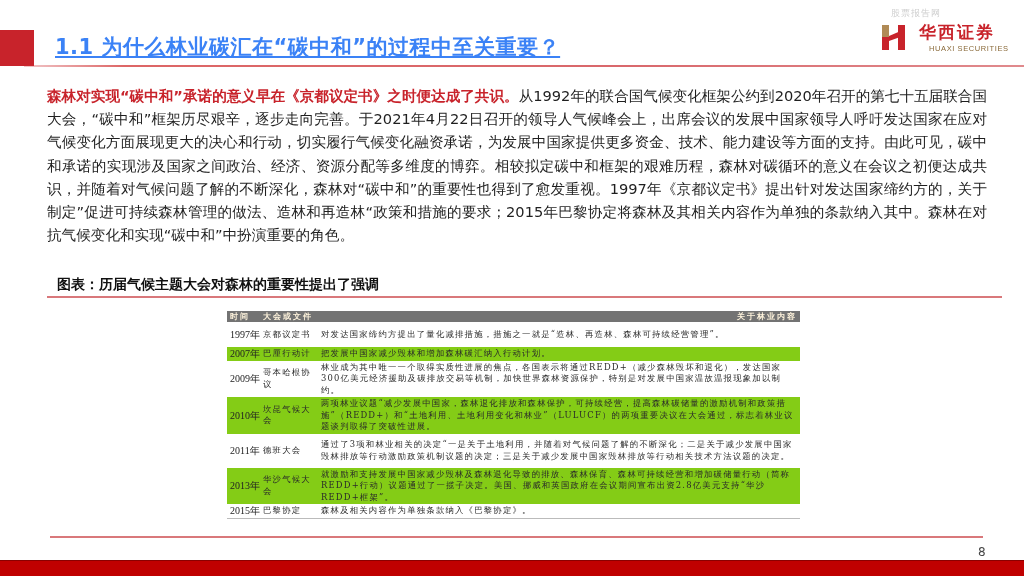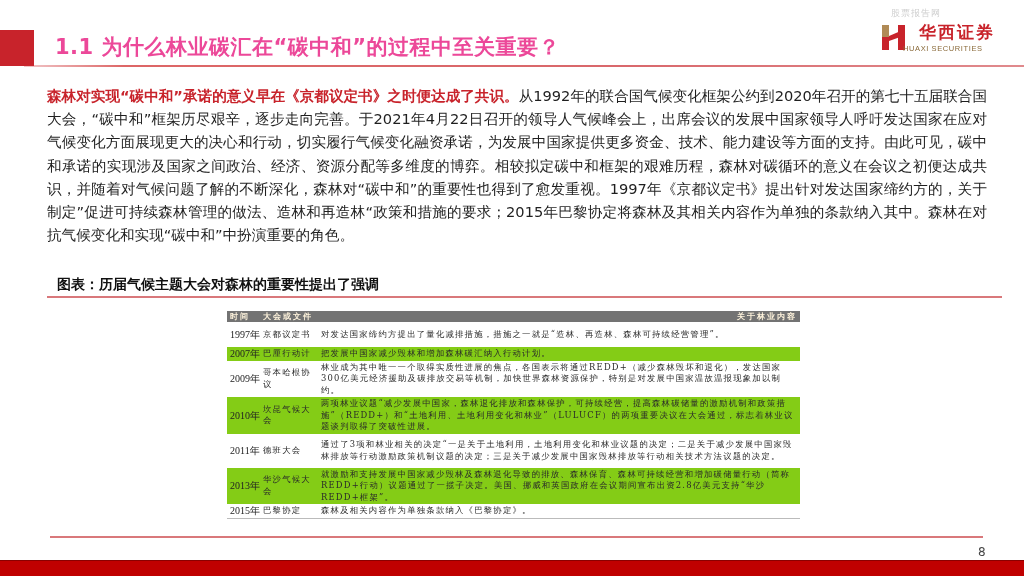--- a/index.html
+++ b/index.html
@@ -4,32 +4,32 @@
 <style>
   html, body { margin:0; padding:0; }
   body {
     width:1024px; height:576px; position:relative; overflow:hidden;
     background:#ffffff;
     font-family:"DejaVu Sans","Liberation Sans",sans-serif;
     color:#1a1a1a;
   }
   .red-block { position:absolute; left:0; top:30px; width:34px; height:36px; background:#c8232b; }
   .title {
-    position:absolute; left:55px; top:33px; font-size:21px; font-weight:bold; color:#ec4899;
-    letter-spacing:0.5px; white-space:nowrap;
+    position:absolute; left:55px; top:33px; font-size:21px; font-weight:bold; color:#3b82f6;
+    letter-spacing:0.5px; white-space:nowrap;text-decoration:underline;
   }
   .title-line {
     position:absolute; left:24px; top:65px; width:1000px; height:2px;
     background:linear-gradient(to right, rgba(200,35,43,0.25) 0%, #d66 10%, #d9686c 60%, #e08a8d 100%);
   }
   .watermark { position:absolute; left:891px; top:7px; font-size:9px; color:#cfcfcf; letter-spacing:1px; }
   .logo { position:absolute; left:881px; top:20px; width:130px; height:36px; }
   .logo-mark { position:absolute; left:0; top:2px; width:30px; height:30px; }
   .logo-cn { position:absolute; left:38px; top:1px; font-size:17px; font-weight:bold; color:#c8232b; letter-spacing:2px; font-family:"DejaVu Serif","Liberation Serif",serif; white-space:nowrap; }
-  .logo-en { position:absolute; left:22px; top:24px; font-size:7.5px; color:#8a6a3a; letter-spacing:0.6px; white-space:nowrap; font-family:"Liberation Sans",sans-serif; }
+  .logo-en { position:absolute; left:48px; top:24px; font-size:7.5px; color:#8a6a3a; letter-spacing:0.6px; white-space:nowrap; font-family:"Liberation Sans",sans-serif; }
 
   .body-text {
     position:absolute; left:47px; top:84px; width:940px;
     font-size:14.6px; line-height:23.2px; color:#1f1f1f; text-align:justify;
   }
   .body-text .lead { color:#c8232b; font-weight:bold; }
 
   .caption {
     position:absolute; left:57px; top:276px; font-size:14px; font-weight:bold; color:#111; white-space:nowrap;
   }
@@ -111,21 +111,21 @@
       <td>林业成为其中唯一一个取得实质性进展的焦点，各国表示将通过REDD+（减少森林毁坏和退化），发达国家300亿美元经济援助及碳排放交易等机制，加快世界森林资源保护，特别是对发展中国家温故温报现象加以制约。</td>
     </tr>
     <tr class="shade" style="height:36px">
       <td class="year">2010年</td>
       <td>坎昆气候大会</td>
       <td>两项林业议题“减少发展中国家，森林退化排放和森林保护，可持续经营，提高森林碳储量的激励机制和政策措施”（REDD+）和“土地利用、土地利用变化和林业”（LULUCF）的两项重要决议在大会通过，标志着林业议题谈判取得了突破性进展。</td>
     </tr>
     <tr class="plain" style="height:34px">
       <td class="year">2011年</td>
       <td>德班大会</td>
-      <td>通过了3项和林业相关的决定“一是关于土地利用，土地利用变化和林业议题的决定；二是关于减少发展中国家毁林排放等行动激励政策机制议题的决定；三是关于减少发展中国家毁林排放等行动相关技术方法议题的决定。</td>
+      <td>通过了3项和林业相关的决定“一是关于土地利用，并随着对气候问题了解的不断深化；二是关于减少发展中国家毁林排放等行动激励政策机制议题的决定；三是关于减少发展中国家毁林排放等行动相关技术方法议题的决定。</td>
     </tr>
     <tr class="shade" style="height:36px">
       <td class="year">2013年</td>
       <td>华沙气候大会</td>
       <td>就激励和支持发展中国家减少毁林及森林退化导致的排放、森林保育、森林可持续经营和增加碳储量行动（简称REDD+行动）议题通过了一揽子决定。美国、挪威和英国政府在会议期间宣布出资2.8亿美元支持“华沙REDD+框架”。</td>
     </tr>
     <tr class="plain last" style="height:12px">
       <td class="year">2015年</td>
       <td>巴黎协定</td>
       <td>森林及相关内容作为单独条款纳入《巴黎协定》。</td>

